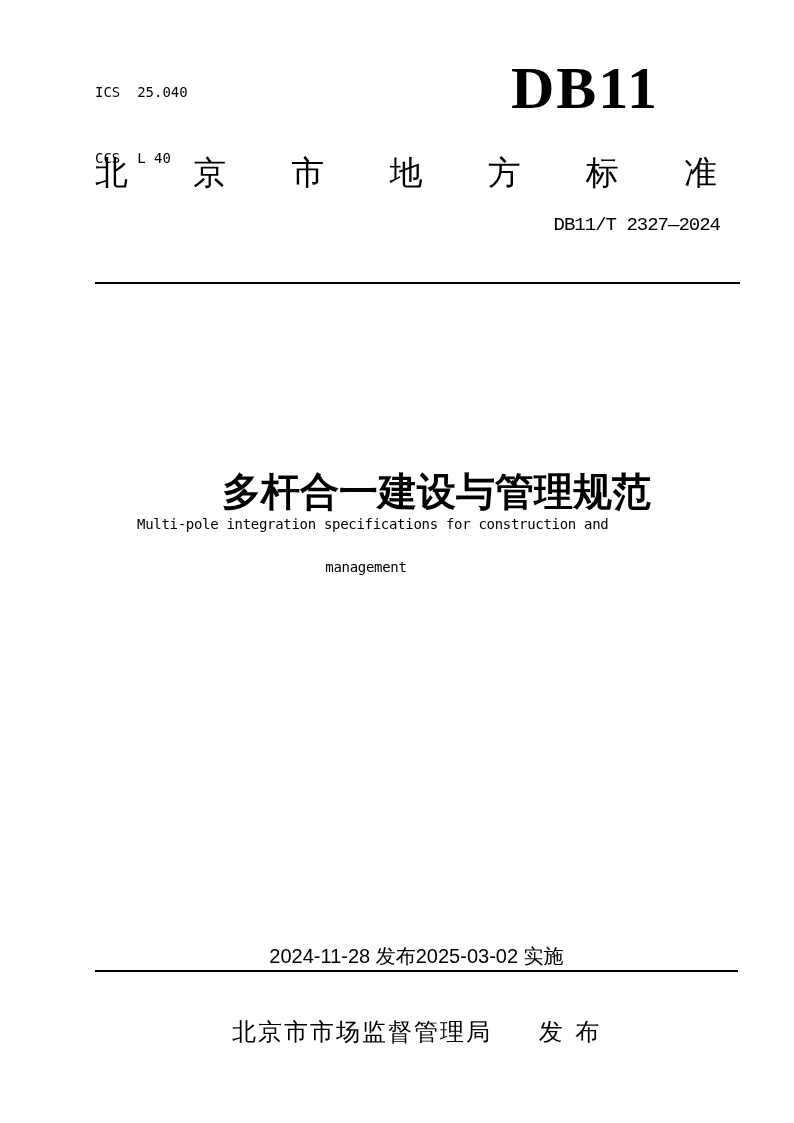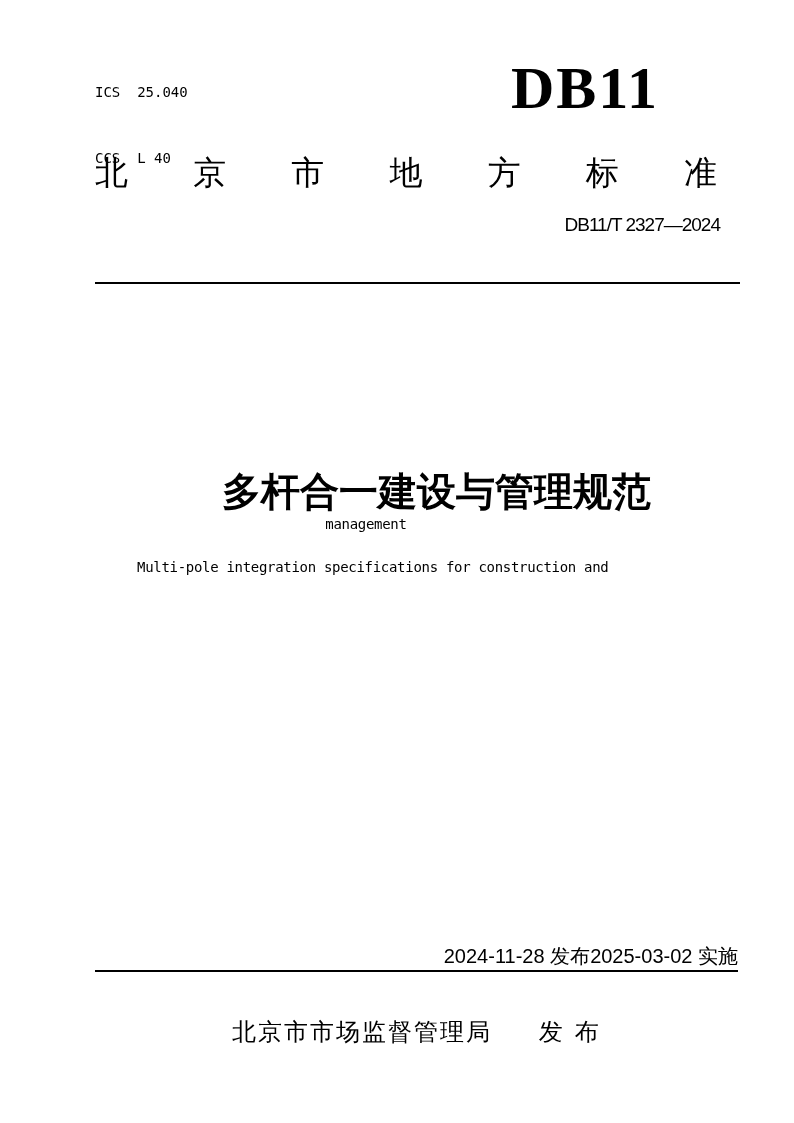--- a/index.html
+++ b/index.html
@@ -48,21 +48,21 @@
     justify-content: space-between;
     font-size: 33px;
     line-height: 40px;
   }
 
   
   .doc-number {
     position: absolute;
     right: 74px;
     top: 214px;
-    font-family: Liberation Sans, sans-serif;
+    font-family: Liberation Mono, monospace;
     font-size: 19px;
     letter-spacing: -1px;
     white-space: pre;
     margin-left: 38px;
   }
 
   .rule {
     position: absolute;
     left: 95px;
     height: 2px;
@@ -96,36 +96,36 @@
     white-space: nowrap;
   }
 
   
   .dates-row {
     position: absolute;
     left: 95px;
     top: 944px;
     width: 643px;
     display: flex;
-    justify-content: flex-end;
+    justify-content: center;
     font-size: 20px;
     line-height: 24px;
   }
 
   
   .publisher-row {
     position: absolute;
     left: 232px;
     top: 1018px;
     font-size: 24px;
     line-height: 28px;
     white-space: nowrap;
   }
   .publisher-name { letter-spacing: 2px; }
-  .publish-label { margin-left: 40px; letter-spacing: 3px; font-family: Liberation Serif, serif; }
+  .publish-label { margin-left: 40px; letter-spacing: 3px; }
 </style>
 </head>
 <body>
 
 <div class="page">
 
   <div class="ics-block">
     <div>ICS  25.040</div>
     <div>CCS  L 40</div>
   </div>
@@ -142,22 +142,22 @@
     <span>准</span>
   </div>
 
   <div class="doc-number">DB11/T 2327—2024</div>
 
   <div class="rule rule-top"></div>
 
   <h1 class="title-cn">多杆合一建设与管理规范</h1>
 
   <div class="title-en">
+    <div>Multi-pole integration specifications for construction and</div>
     <div>management</div>
-    <div>Multi-pole integration specifications for construction and</div>
   </div>
 
   <div class="dates-row">
     <span>2024-11-28 发布</span>
     <span>2025-03-02 实施</span>
   </div>
 
   <div class="rule rule-bottom"></div>
 
   <div class="publisher-row">

